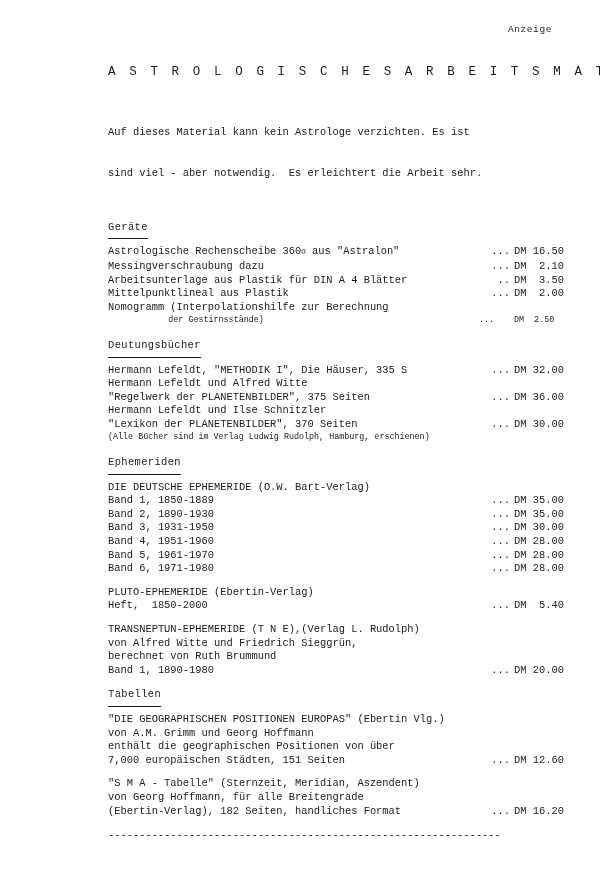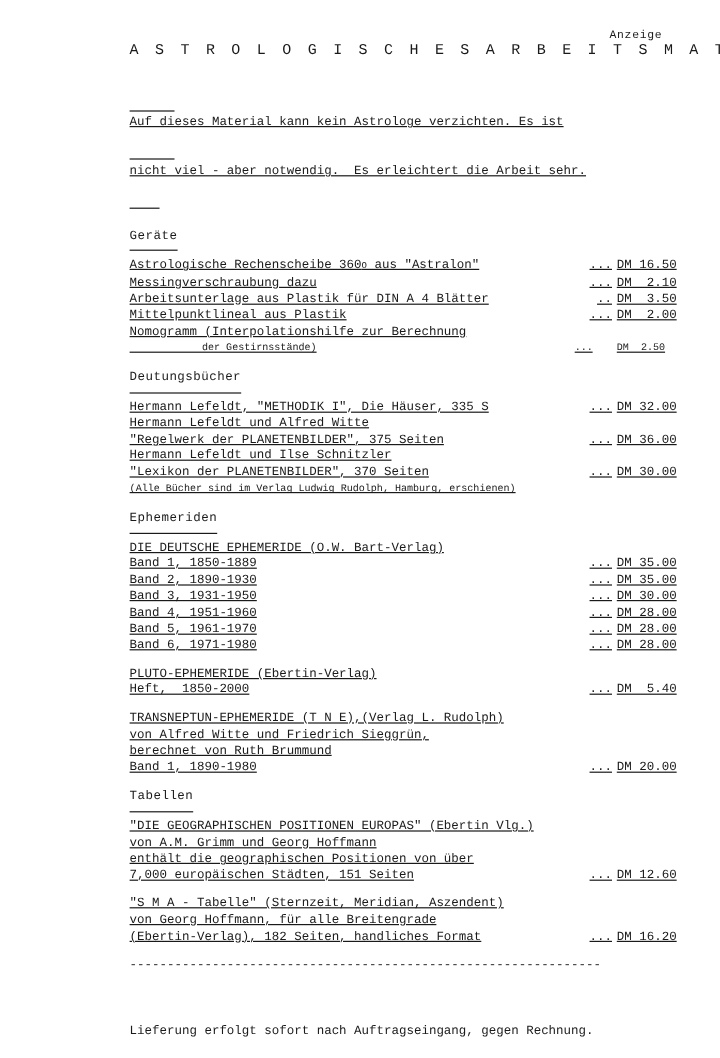--- a/index.html
+++ b/index.html
@@ -20,54 +20,53 @@
     width: 600px;
     height: 882px;
     box-sizing: border-box;
     padding: 24px 30px 10px 30px;
   }
   .anzeige {
     text-align: right;
     font-size: 9.5px;
     letter-spacing: 0.6px;
     margin-right: 18px;
+    margin-bottom: 30px;
   }
   .doc-title {
     font-size: 12.5px;
     letter-spacing: 3.1px;
     margin-left: 78px;
     margin-bottom: 20px;
     white-space: nowrap;
   }
   .block {
     margin-left: 78px;
     font-size: 10.4px;
     line-height: 13.6px;
   }
   .intro {
     margin-bottom: 13px;
     white-space: pre;
-    text-decoration: underline;
   }
   .section-head {
     display: inline-block;
     border-bottom: 1px solid #1a1a1a;
     padding-bottom: 4px;
     margin-bottom: 6px;
     font-size: 10.4px;
     letter-spacing: 0.4px;
   }
   .section {
     margin-bottom: 11px;
   }
   .row {
     display: flex;
     align-items: baseline;
     white-space: pre;
-    text-decoration: underline;
   }
   .row .txt {
     flex: 0 0 auto;
   }
   .row .dots {
     flex: 1 1 auto;
     overflow: hidden;
     white-space: nowrap;
     text-align: right;
     letter-spacing: 0px;
@@ -115,21 +114,21 @@
 
 <div class="page">
 
   <div class="anzeige">Anzeige</div>
 
   <div class="doc-title">A S T R O L O G I S C H E S   A R B E I T S M A T E R I A L</div>
 
   <div class="block">
     <div class="intro">
       <div>Auf dieses Material kann kein Astrologe verzichten. Es ist</div>
-      <div>nicht viel - aber notwendig.  Es erleichtert die Arbeit sehr.</div>
+      <div>sind viel - aber notwendig.  Es erleichtert die Arbeit sehr.</div>
     </div>
 
     <div id="sections-root">
         <div class="section"><div class="section-head">Geräte</div><div class="row"><span class="txt">Astrologische Rechenscheibe 360</span><span class="sup">O</span><span class="txt"> aus "Astralon"</span><span class="dots">...</span><span class="price">DM 16.50</span></div><div class="row"><span class="txt">Messingverschraubung dazu</span><span class="dots">...</span><span class="price">DM  2.10</span></div><div class="row"><span class="txt">Arbeitsunterlage aus Plastik für DIN A 4 Blätter</span><span class="dots">..</span><span class="price">DM  3.50</span></div><div class="row"><span class="txt">Mittelpunktlineal aus Plastik</span><span class="dots">...</span><span class="price">DM  2.00</span></div><div class="row"><span class="txt">Nomogramm (Interpolationshilfe zur Berechnung</span><span class="dots"></span><span class="price"></span></div><div class="row small"><span class="txt">            der Gestirnsstände)</span><span class="dots">...</span><span class="price">DM  2.50</span></div></div>
         <div class="section"><div class="section-head">Deutungsbücher</div><div class="row"><span class="txt">Hermann Lefeldt, "METHODIK I", Die Häuser, 335 S</span><span class="dots">...</span><span class="price">DM 32.00</span></div><div class="row"><span class="txt">Hermann Lefeldt und Alfred Witte</span><span class="dots"></span><span class="price"></span></div><div class="row"><span class="txt">"Regelwerk der PLANETENBILDER", 375 Seiten</span><span class="dots">...</span><span class="price">DM 36.00</span></div><div class="row"><span class="txt">Hermann Lefeldt und Ilse Schnitzler</span><span class="dots"></span><span class="price"></span></div><div class="row"><span class="txt">"Lexikon der PLANETENBILDER", 370 Seiten</span><span class="dots">...</span><span class="price">DM 30.00</span></div><div class="row small"><span class="txt">(Alle Bücher sind im Verlag Ludwig Rudolph, Hamburg, erschienen)</span><span class="dots"></span><span class="price"></span></div></div>
         <div class="section"><div class="section-head">Ephemeriden</div><div class="row"><span class="txt">DIE DEUTSCHE EPHEMERIDE (O.W. Bart-Verlag)</span><span class="dots"></span><span class="price"></span></div><div class="row"><span class="txt">Band 1, 1850-1889</span><span class="dots">...</span><span class="price">DM 35.00</span></div><div class="row"><span class="txt">Band 2, 1890-1930</span><span class="dots">...</span><span class="price">DM 35.00</span></div><div class="row"><span class="txt">Band 3, 1931-1950</span><span class="dots">...</span><span class="price">DM 30.00</span></div><div class="row"><span class="txt">Band 4, 1951-1960</span><span class="dots">...</span><span class="price">DM 28.00</span></div><div class="row"><span class="txt">Band 5, 1961-1970</span><span class="dots">...</span><span class="price">DM 28.00</span></div><div class="row"><span class="txt">Band 6, 1971-1980</span><span class="dots">...</span><span class="price">DM 28.00</span></div><div class="row" style="height: 10px;"></div><div class="row"><span class="txt">PLUTO-EPHEMERIDE (Ebertin-Verlag)</span><span class="dots"></span><span class="price"></span></div><div class="row"><span class="txt">Heft,  1850-2000</span><span class="dots">...</span><span class="price">DM  5.40</span></div><div class="row" style="height: 10px;"></div><div class="row"><span class="txt">TRANSNEPTUN-EPHEMERIDE (T N E),(Verlag L. Rudolph)</span><span class="dots"></span><span class="price"></span></div><div class="row"><span class="txt">von Alfred Witte und Friedrich Sieggrün,</span><span class="dots"></span><span class="price"></span></div><div class="row"><span class="txt">berechnet von Ruth Brummund</span><span class="dots"></span><span class="price"></span></div><div class="row"><span class="txt">Band 1, 1890-1980</span><span class="dots">...</span><span class="price">DM 20.00</span></div></div>
         <div class="section"><div class="section-head">Tabellen</div><div class="row"><span class="txt">"DIE GEOGRAPHISCHEN POSITIONEN EUROPAS" (Ebertin Vlg.)</span><span class="dots"></span><span class="price"></span></div><div class="row"><span class="txt">von A.M. Grimm und Georg Hoffmann</span><span class="dots"></span><span class="price"></span></div><div class="row"><span class="txt">enthält die geographischen Positionen von über</span><span class="dots"></span><span class="price"></span></div><div class="row"><span class="txt">7,000 europäischen Städten, 151 Seiten</span><span class="dots">...</span><span class="price">DM 12.60</span></div><div class="row" style="height: 10px;"></div><div class="row"><span class="txt">"S M A - Tabelle" (Sternzeit, Meridian, Aszendent)</span><span class="dots"></span><span class="price"></span></div><div class="row"><span class="txt">von Georg Hoffmann, für alle Breitengrade</span><span class="dots"></span><span class="price"></span></div><div class="row"><span class="txt">(Ebertin-Verlag), 182 Seiten, handliches Format</span><span class="dots">...</span><span class="price">DM 16.20</span></div></div>
       </div>
   </div>
 

